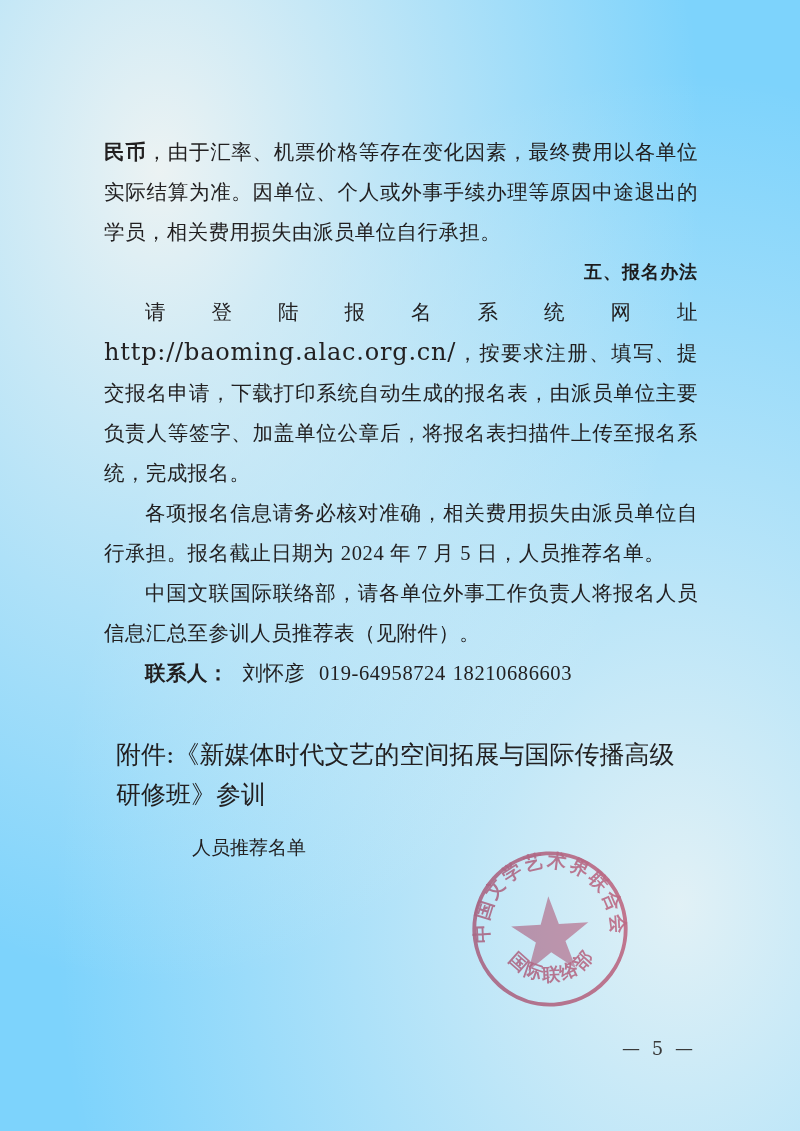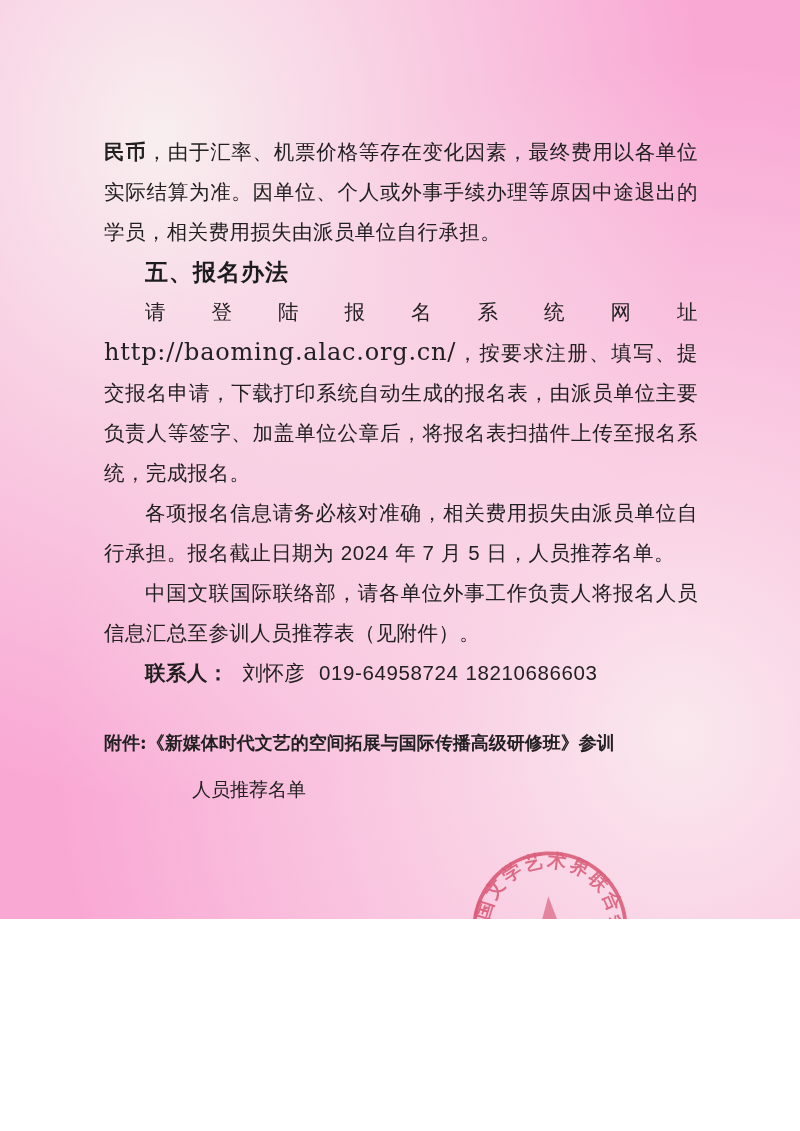--- a/index.html
+++ b/index.html
@@ -9,22 +9,22 @@
     background: #ffffff;
   }
   body {
     font-family: "DejaVu Serif", "Liberation Serif", serif;
     color: #1a1a1a;
   }
 
   .page {
     position: relative;
     width: 800px;
-    height: 919px;
-    background: #f9a8d4;
+    height: 1131px;
+    background: #7dd3fc;
     overflow: hidden;
   }
 
   
   .page::before {
     content: "";
     position: absolute;
     inset: 0;
     background:
       radial-gradient(ellipse at 20% 15%, rgba(248,246,242,0.9) 0%, rgba(255,255,255,0) 60%),
@@ -52,46 +52,46 @@
     color: #222021;
   }
   .para.indent {
     text-indent: 41px;
   }
   .para .bold-run {
     font-weight: 700;
   }
 
   .heading {
-    font-size: 23px;
+    font-size: 18px;
     line-height: 40px;
     font-weight: 700;
     margin: 0;
     text-indent: 41px;
     letter-spacing: 1px;
     color: #1d1c1d;
+    text-align: right;
   }
 
   .url-run {
     font-family: "DejaVu Serif", "Liberation Serif", serif;
     letter-spacing: 0.8px;
     font-size: 24px;
   }
   .num-run {
-    font-family: Liberation Sans, sans-serif;
+    font-family: Liberation Serif, serif;
     letter-spacing: 0.6px;
   }
   .gap-md { height: 30px; }
 
   .attachment {
-    font-size: 18px;
+    font-size: 25px;
     line-height: 40px;
-    margin: 0;
+    margin: 12px;
     color: #222021;
-    font-weight: bold;
   }
   .attachment-cont {
     font-size: 19px;
     line-height: 40px;
     margin: 6px;
     padding-left: 82px;
     color: #222021;
   }
 
   

